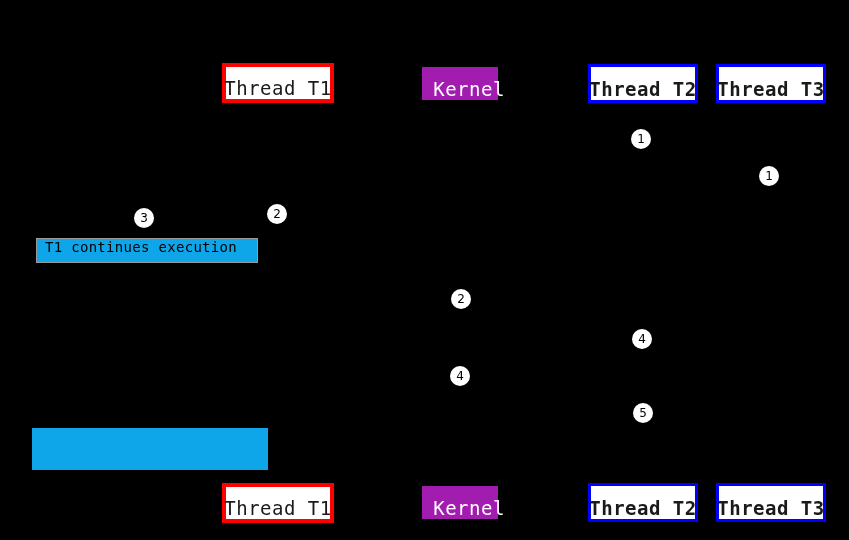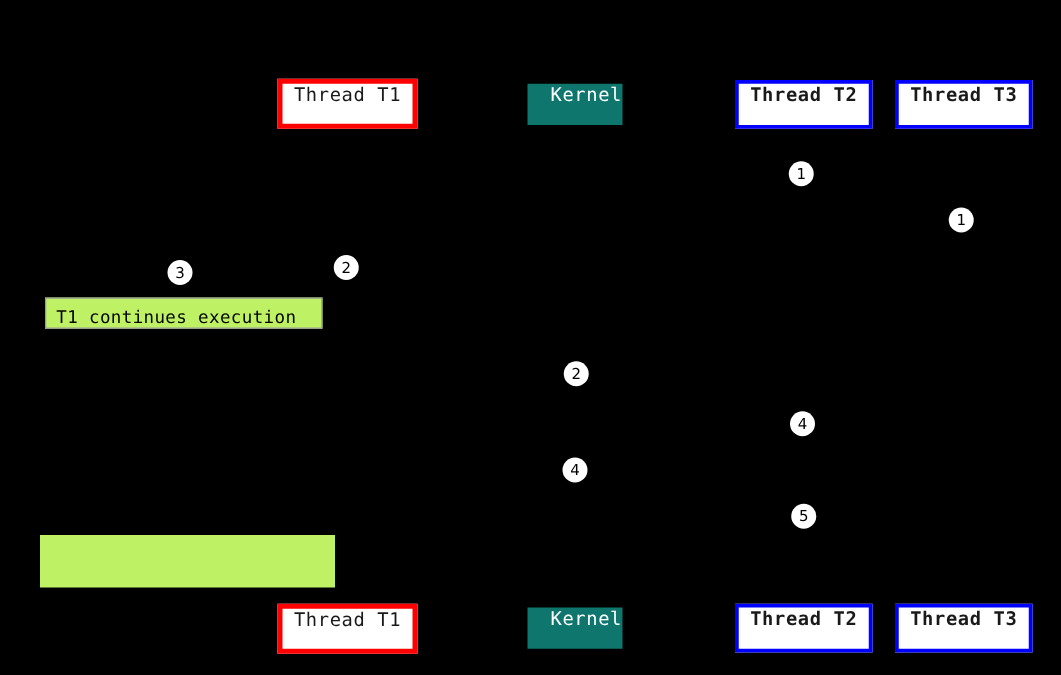--- a/index.html
+++ b/index.html
@@ -14,38 +14,38 @@
     background: #000000;
     overflow: hidden;
     font-family: "DejaVu Sans Mono", "Liberation Mono", monospace;
   }
 
   
   .participant {
     position: absolute;
     box-sizing: border-box;
     display: flex;
-    align-items: flex-start;
+    align-items: flex-end;
     justify-content: center;
     background: #ffffff;
     color: #1a1a1a;
     font-family: "DejaVu Sans Mono", "Liberation Mono", monospace;
-    font-size: 15px;
+    font-size: 19px;
     letter-spacing: 0.5px;
     white-space: nowrap;
   }
   .participant.red-border {
     border: 4px solid #ff0000;
   }
   .participant.blue-border {
     border: 3px solid #0000ff;
     font-weight: bold;
   }
   .participant.kernel {
-    background: #0f766e;
+    background: #a21caf;
     color: #ffffff;
     border: 0;
     padding-left: 18px;
   }
 
   
   .lifeline {
     position: absolute;
     width: 1px;
     background: #000000;
@@ -79,27 +79,27 @@
     display: flex;
     align-items: center;
     justify-content: center;
     line-height: 1;
   }
 
   
   .note {
     position: absolute;
     box-sizing: border-box;
-    background: #bef264;
+    background: #0ea5e9;
     border: 1px solid #9a9a9a;
     color: #000000;
     font-family: "DejaVu Sans Mono", "Liberation Mono", monospace;
     font-size: 14px;
     display: flex;
-    align-items: flex-end;
+    align-items: flex-start;
     padding: 0 8px;
     white-space: nowrap;
     letter-spacing: 0.3px;
   }
   .note.blank {
     border: 0;
     padding: 0;
   }
 </style>
 </head>

